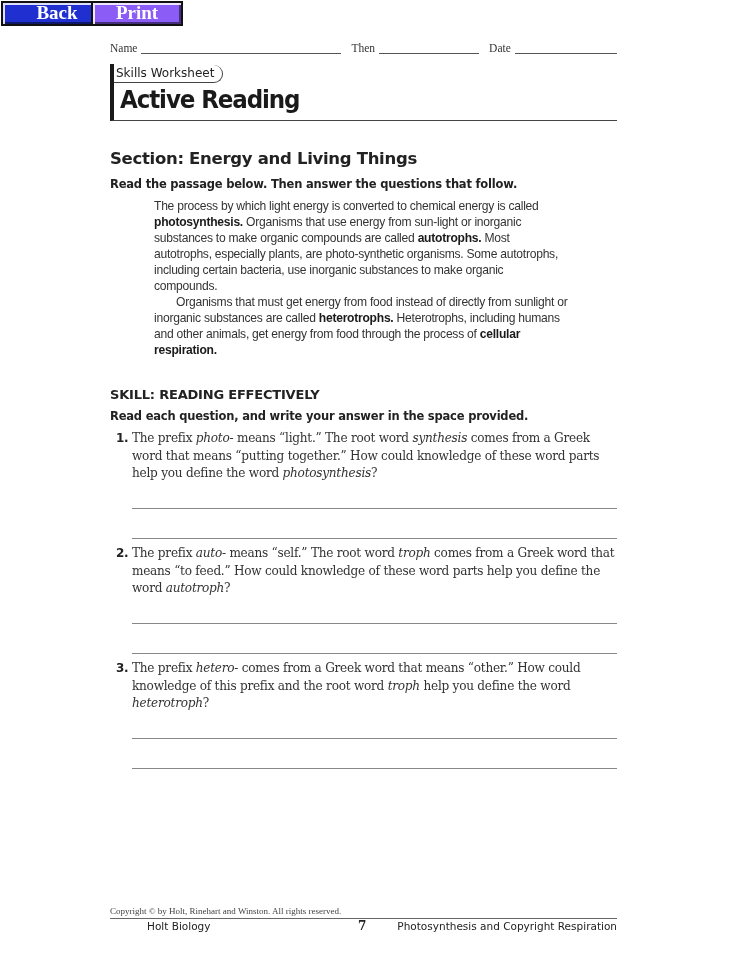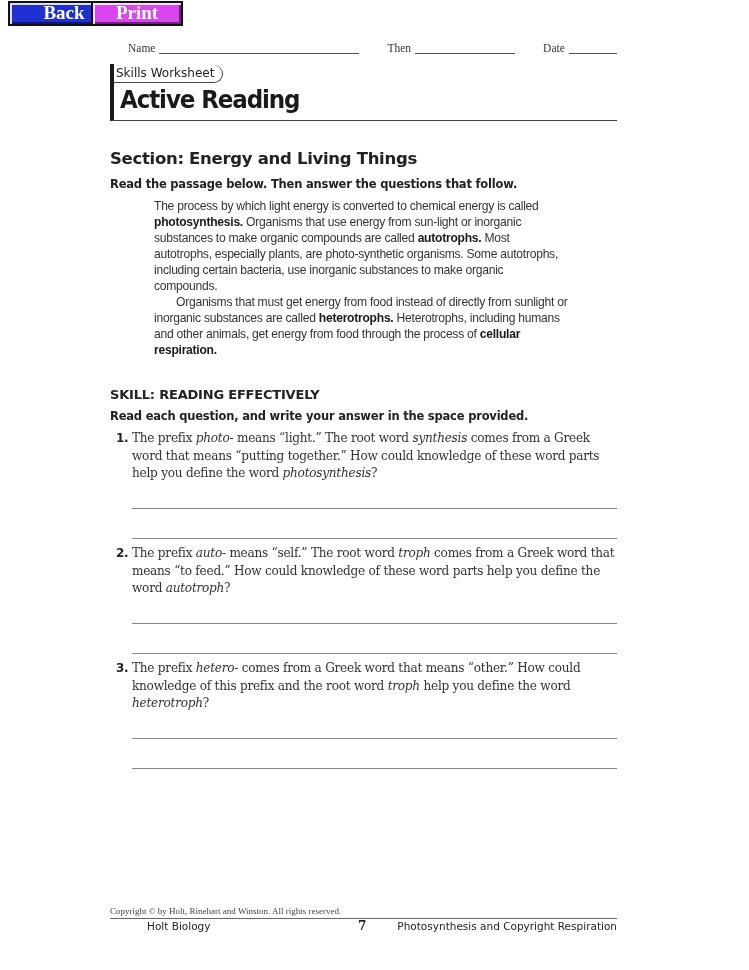--- a/index.html
+++ b/index.html
@@ -1,21 +1,21 @@
 <!DOCTYPE html>
 <html><head>
 <meta charset="utf-8">
 <style>
   html, body { margin: 0; padding: 0; background: #fff; }
   body { width: 749px; height: 970px; position: relative; overflow: hidden; color: #2a2a2a; font-family: "DejaVu Serif", serif; }
   .nav-btn { position: absolute; top: 1px; height: 25px; box-sizing: border-box; border: 2px solid #111; color: #fff; font-family: "Liberation Serif", serif; font-weight: bold; font-size: 19px; line-height: 20px; text-align: center; cursor: pointer; box-shadow: inset 2px 2px 0 rgba(255,255,255,0.85), inset -2px -2px 0 rgba(0,0,0,0.5); }
-  .back-btn { left: 8px; width: 112px; background: #1f2fd0; }
-  .print-btn { left: 91px; width: 92px; background: #d946ef; }
+  .back-btn { left: 1px; width: 112px; background: #1f2fd0; }
+  .print-btn { left: 91px; width: 92px; background: #8b5cf6; }
   .header-row { position: absolute; top: 41px; left: 110px; width: 507px; font-family: "Liberation Serif", serif; font-size: 11.5px; color: #333; display: flex; align-items: flex-end; }
-  .hdr-label { white-space: nowrap; margin-left: 18px; }
+  .hdr-label { white-space: nowrap; }
   .hdr-line { border-bottom: 1px solid #555; height: 12px; margin-left: 4px; }
   .title-block { position: absolute; left: 110px; top: 64px; width: 507px; height: 57px; border-left: 4px solid #1a1a1a; border-bottom: 1.5px solid #444; box-sizing: border-box; }
   .ws-tab { position: absolute; left: 0; top: 1px; font-family: "DejaVu Sans", sans-serif; font-size: 12px; color: #222; border: 1px solid #444; border-left: none; border-top: none; border-radius: 0 10px 10px 0; padding: 0 8px 1px 2px; height: 16px; line-height: 16px; }
   .main-title { position: absolute; left: 6px; top: 21px; font-family: "DejaVu Sans", sans-serif; font-weight: bold; font-size: 25px; letter-spacing: -1.2px; color: #1a1a1a; transform: scaleX(0.92); transform-origin: left; }
   .section-title { position: absolute; left: 110px; top: 149px; font-family: "DejaVu Sans", sans-serif; font-weight: bold; font-size: 16.5px; color: #222; letter-spacing: -0.3px; }
   .instr { position: absolute; left: 110px; font-family: "DejaVu Sans", sans-serif; font-weight: bold; font-size: 11.5px; color: #222; letter-spacing: -0.2px; }
   .passage { position: absolute; left: 154px; top: 198px; width: 415px; font-family: Liberation Sans, sans-serif; font-size: 12.1px; line-height: 16px; color: #333; letter-spacing: -0.25px; }
   .passage p { margin: 0; }
   .passage .indent { text-indent: 22px; }
   .passage b { color: #1a1a1a; }

